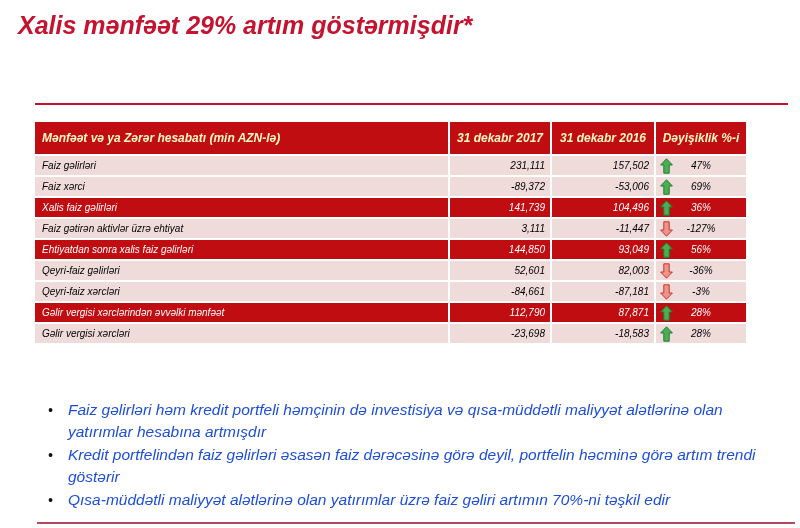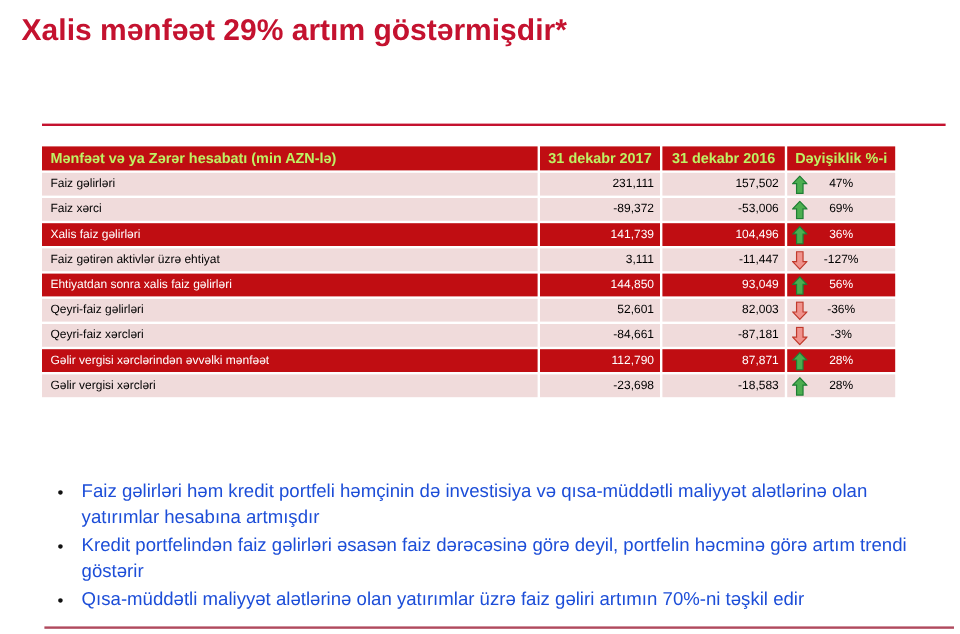--- a/index.html
+++ b/index.html
@@ -1,21 +1,21 @@
 <!DOCTYPE html>
 <html style="--crimson: #C4122F; --red: #C00D12; --pink: #F0DBDB; --rule_bottom: #B04A5E; --arrow_up_fill: #4CAE50; --arrow_up_stroke: #1E7E34; --arrow_down_fill: #F0928C; --arrow_down_stroke: #C0392B;"><head>
 <meta charset="utf-8">
 <style>
   html,body{margin:0;padding:0;}
   body{
     width:800px;height:528px;background:#ffffff;
     font-family:"Liberation Sans","DejaVu Sans",sans-serif;
     -webkit-font-smoothing:antialiased;
   }
-  .slide{position:relative;width:800px;height:528px;overflow:hidden;background:#fff;}
+  .slide{position:relative;width:800px;height:528px;overflow:hidden;background:#fff;font-style:italic;}
 
   .title{
     position:absolute;left:18px;top:11px;
     font-size:25px;font-weight:bold;color:var(--crimson,#C4122F);
     letter-spacing:0px;
   }
 
   .rule-top{
     position:absolute;left:35px;top:103px;width:753px;height:2px;
     background:var(--crimson,#C4122F);
@@ -24,22 +24,22 @@
     position:absolute;left:37px;top:522px;width:758px;height:2px;
     background:var(--rule_bottom,#B04A5E);
   }
 
   table.pl{
     position:absolute;left:33px;top:120px;
     border-collapse:separate;border-spacing:2px;
     table-layout:fixed;
   }
   table.pl th{
-    background:var(--red,#C00D12);color:#bef264;
-    font-size:12px;font-weight:bold;height:20px;vertical-align:middle;
+    background:var(--red,#C00D12);color:#fef9c3;
+    font-size:12px;font-weight:bold;height:32px;vertical-align:middle;
     text-align:center;padding:0;
   }
   table.pl th.label{text-align:left;padding-left:7px;}
   table.pl td{
     background:var(--pink,#F0DBDB);color:#000000;
     font-size:10px;height:19px;vertical-align:middle;padding:0;
     white-space:nowrap;
   }
   table.pl td.label{text-align:left;padding-left:7px;}
   table.pl td.num{text-align:right;padding-right:5px;}

